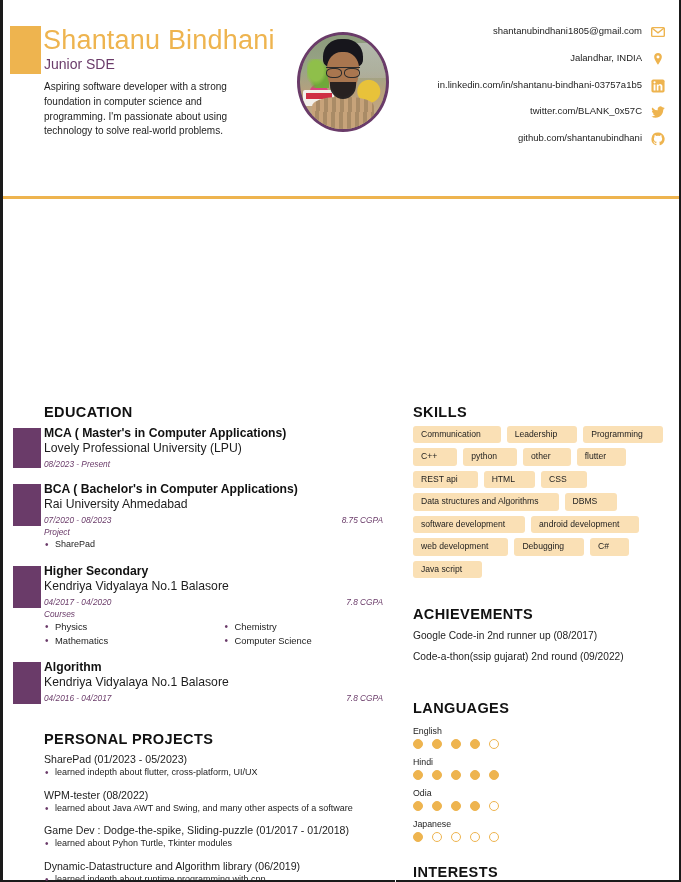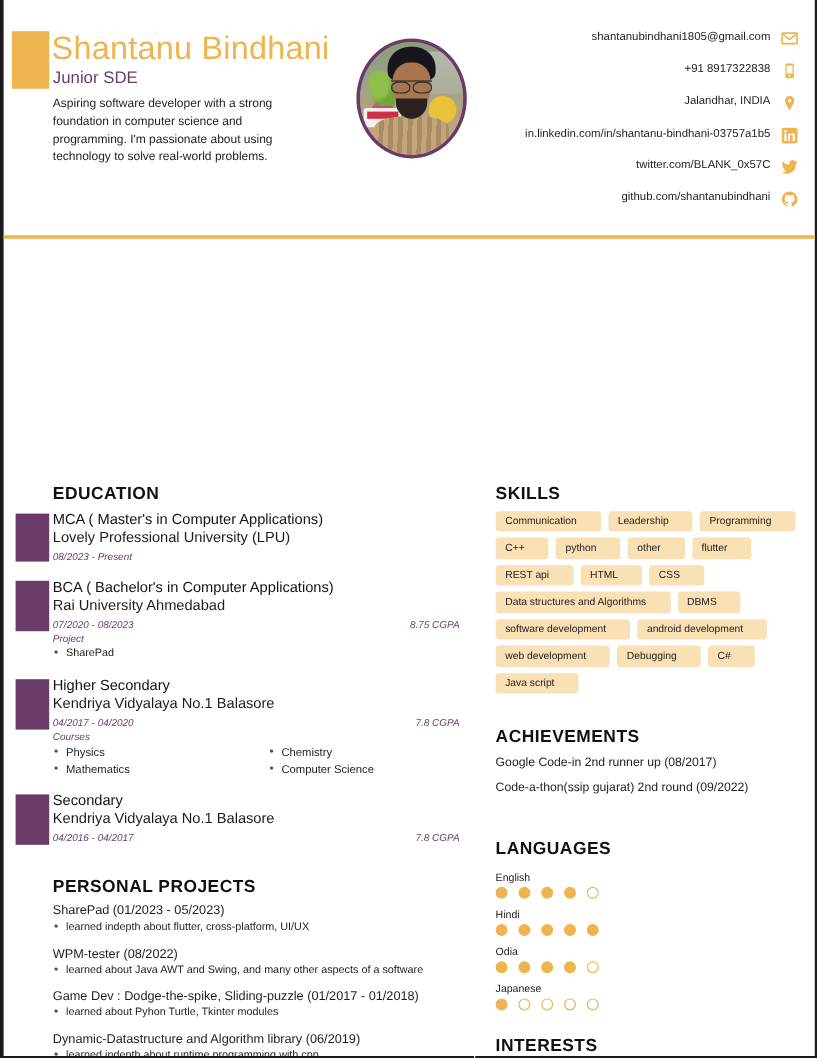--- a/index.html
+++ b/index.html
@@ -138,21 +138,21 @@
     font-size: 14.5px; font-weight: bold; color: #111;
     letter-spacing: .4px; margin-bottom: 6px;
   }
   .sec-title.right { font-size: 14.5px; }
 
   .entry { position: relative; margin-bottom: 11px; }
   .bar {
     position: absolute; left: -31px; top: 2px;
     width: 28px; height: 42px; background: #6a3b69;
   }
-  .e-title { font-size: 12.2px; font-weight: normal; color: #111; line-height: 1.25; }
+  .e-title { font-size: 12.2px; font-weight: bold; color: #111; line-height: 1.25; }
   .e-sub   { font-size: 12.2px; color: #1d1d1d; line-height: 1.3; }
   .e-meta  {
     display: flex; justify-content: space-between;
     font-size: 8.3px; font-style: italic; color: #6a3b69;
     margin-top: 2px;
   }
   .e-label {
     font-size: 8.3px; font-style: italic; color: #6a3b69; margin-top: 2px;
   }
   .bullets { list-style: none; margin-top: 1px; }
@@ -222,30 +222,20 @@
       <div class="c-row">
         <span class="c-text">shantanubindhani1805@gmail.com</span>
         <span class="c-ico">
           <svg width="14" height="14" viewBox="0 0 16 16">
             <rect x="0.8" y="3" width="14.4" height="10" rx="1" fill="none" stroke="#eeb44f" stroke-width="1.6"></rect>
             <path d="M1.4 3.8 L8 9 L14.6 3.8" fill="none" stroke="#eeb44f" stroke-width="1.5"></path>
           </svg>
         </span>
       </div>
 
-      <div class="c-row">
-        <span class="c-text">+91 8917322838</span>
-        <span class="c-ico">
-          <svg width="14" height="14" viewBox="0 0 16 16">
-            <rect x="4" y="1" width="8" height="14" rx="1.4" fill="#eeb44f"></rect>
-            <rect x="5.2" y="3" width="5.6" height="7.6" fill="#ffffff"></rect>
-            <circle cx="8" cy="12.6" r="0.9" fill="#ffffff"></circle>
-          </svg>
-        </span>
-      </div>
 
       <div class="c-row">
         <span class="c-text">Jalandhar, INDIA</span>
         <span class="c-ico">
           <svg width="14" height="14" viewBox="0 0 16 16">
             <path d="M8 1.2c-2.5 0-4.4 1.9-4.4 4.3 0 3.2 4.4 9.2 4.4 9.2s4.4-6 4.4-9.2c0-2.4-1.9-4.3-4.4-4.3z" fill="#eeb44f"></path>
             <circle cx="8" cy="5.6" r="1.7" fill="#ffffff"></circle>
           </svg>
         </span>
       </div>
@@ -327,21 +317,21 @@
         <ul class="bullets two-col">
           <li>Physics</li>
           <li>Chemistry</li>
           <li>Mathematics</li>
           <li>Computer Science</li>
         </ul>
       </div>
 
       <div class="entry" style="margin-bottom:0;">
         <div class="bar" style="height:42px;"></div>
-        <div class="e-title">Secondary</div>
+        <div class="e-title">Algorithm</div>
         <div class="e-sub">Kendriya Vidyalaya No.1 Balasore</div>
         <div class="e-meta">
           <span>04/2016 - 04/2017</span>
           <span>7.8 CGPA</span>
         </div>
       </div>
 
       <div class="sp-28"></div>
 
       <div class="sec-title">PERSONAL PROJECTS</div>

